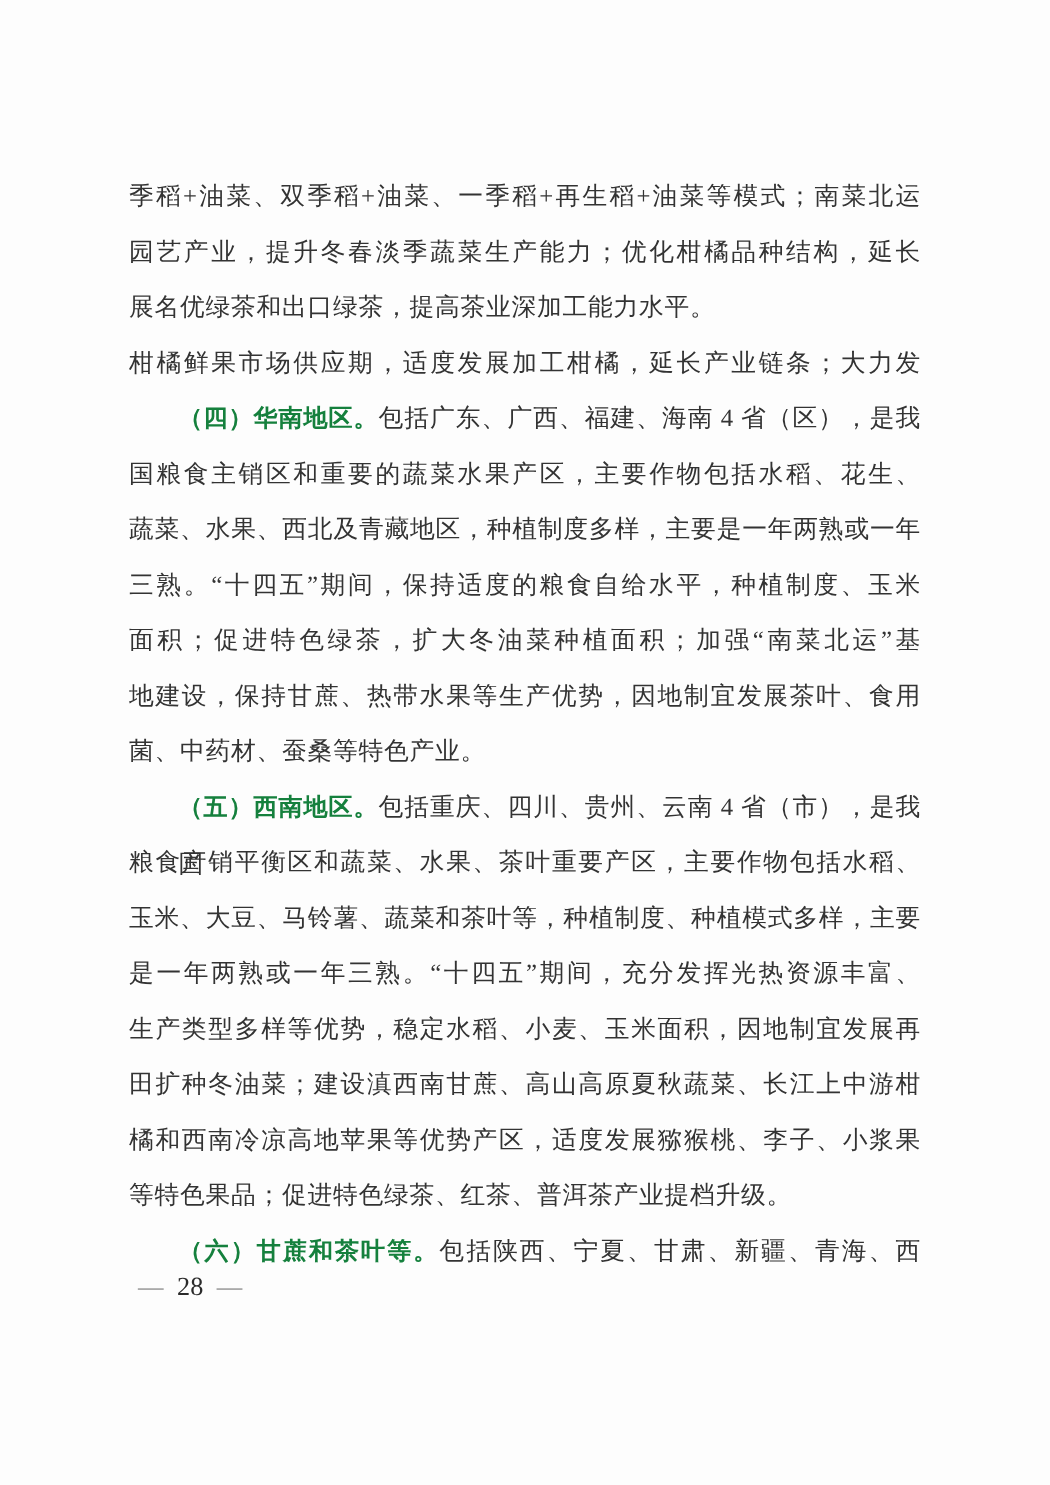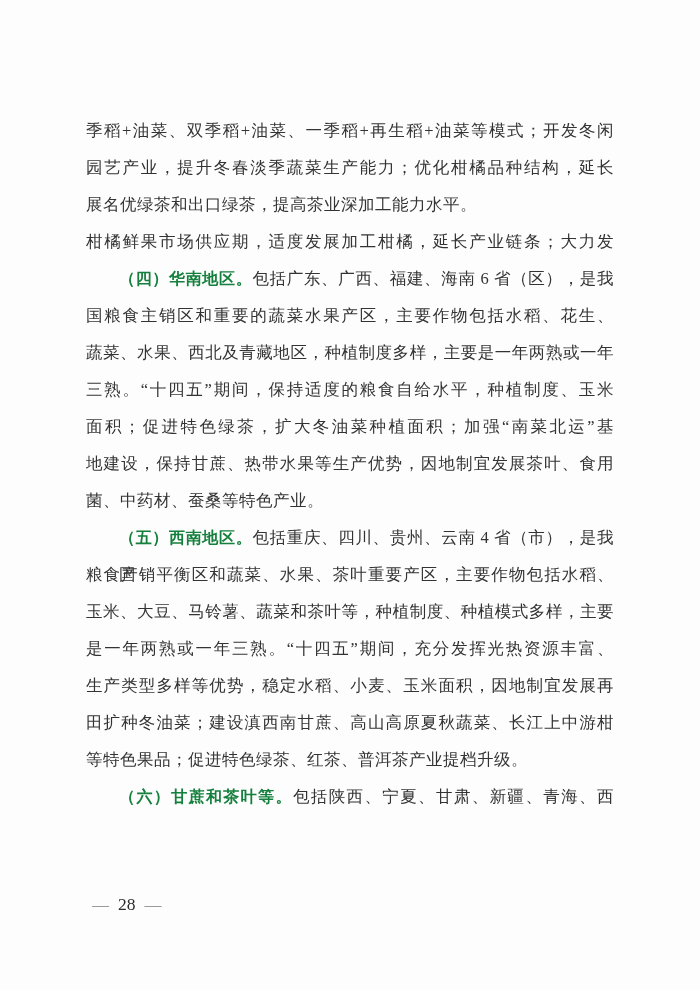--- a/index.html
+++ b/index.html
@@ -46,64 +46,65 @@
   }
   .run.bold {
     font-weight: 700;
     color: #15803d;
     font-family: "Liberation Sans", "DejaVu Sans", sans-serif;
     font-size: 16px;
   }
   .footer {
     position: absolute;
     left: 92px;
-    top: 886px;
+    top: 844px;
     height: 26px;
-    line-height: 36px;
+    line-height: 26px;
     font-size: 17px;
     color: #333333;
   }
   .footer .dash {
     color: #8a8a8a;
     letter-spacing: 0;
   }
   .footer .num {
     color: #2b2b2b;
     margin: 0 9px;
     font-size: 17.5px;
   }
 </style>
 </head>
 <body>
 
 <div class="page">
 
   <div class="text-block">
       <div class="paragraph">
-        <div class="line"><span class="run">季稻+油菜、双季稻+油菜、一季稻+再生稻+油菜等模式；开发冬闲</span></div>
+        <div class="line"><span class="run">季稻+油菜、双季稻+油菜、一季稻+再生稻+油菜等模式；南菜北运</span></div>
         <div class="line"><span class="run">园艺产业，提升冬春淡季蔬菜生产能力；优化柑橘品种结构，延长</span></div>
         <div class="line last"><span class="run">展名优绿茶和出口绿茶，提高茶业深加工能力水平。</span></div>
         <div class="line"><span class="run">柑橘鲜果市场供应期，适度发展加工柑橘，延长产业链条；大力发</span></div>
       </div>
       <div class="paragraph">
-        <div class="line indent"><span class="run bold">（四）华南地区。</span><span class="run">包括广东、广西、福建、海南 6 省（区），是我</span></div>
+        <div class="line indent"><span class="run bold">（四）华南地区。</span><span class="run">包括广东、广西、福建、海南 4 省（区），是我</span></div>
         <div class="line"><span class="run">国粮食主销区和重要的蔬菜水果产区，主要作物包括水稻、花生、</span></div>
         <div class="line"><span class="run">蔬菜、水果、西北及青藏地区，种植制度多样，主要是一年两熟或一年</span></div>
         <div class="line"><span class="run">三熟。“十四五”期间，保持适度的粮食自给水平，种植制度、玉米</span></div>
         <div class="line"><span class="run">面积；促进特色绿茶，扩大冬油菜种植面积；加强“南菜北运”基</span></div>
         <div class="line"><span class="run">地建设，保持甘蔗、热带水果等生产优势，因地制宜发展茶叶、食用</span></div>
         <div class="line last"><span class="run">菌、中药材、蚕桑等特色产业。</span></div>
       </div>
       <div class="paragraph">
         <div class="line indent"><span class="run bold">（五）西南地区。</span><span class="run">包括重庆、四川、贵州、云南 4 省（市），是我国</span></div>
         <div class="line"><span class="run">粮食产销平衡区和蔬菜、水果、茶叶重要产区，主要作物包括水稻、</span></div>
         <div class="line"><span class="run">玉米、大豆、马铃薯、蔬菜和茶叶等，种植制度、种植模式多样，主要</span></div>
         <div class="line"><span class="run">是一年两熟或一年三熟。“十四五”期间，充分发挥光热资源丰富、</span></div>
         <div class="line"><span class="run">生产类型多样等优势，稳定水稻、小麦、玉米面积，因地制宜发展再</span></div>
         <div class="line"><span class="run">田扩种冬油菜；建设滇西南甘蔗、高山高原夏秋蔬菜、长江上中游柑</span></div>
+        <div class="line"><span class="run">橘和西南冷凉高地苹果等优势产区，适度发展猕猴桃、李子、小浆果</span></div>
         <div class="line last"><span class="run">等特色果品；促进特色绿茶、红茶、普洱茶产业提档升级。</span></div>
       </div>
       <div class="paragraph">
         <div class="line indent"><span class="run bold">（六）甘蔗和茶叶等。</span><span class="run">包括陕西、宁夏、甘肃、新疆、青海、西</span></div>
       </div>
     </div>
 
   <div class="footer">
     <span class="dash">—</span><span class="num">28</span><span class="dash">—</span>
   </div>

